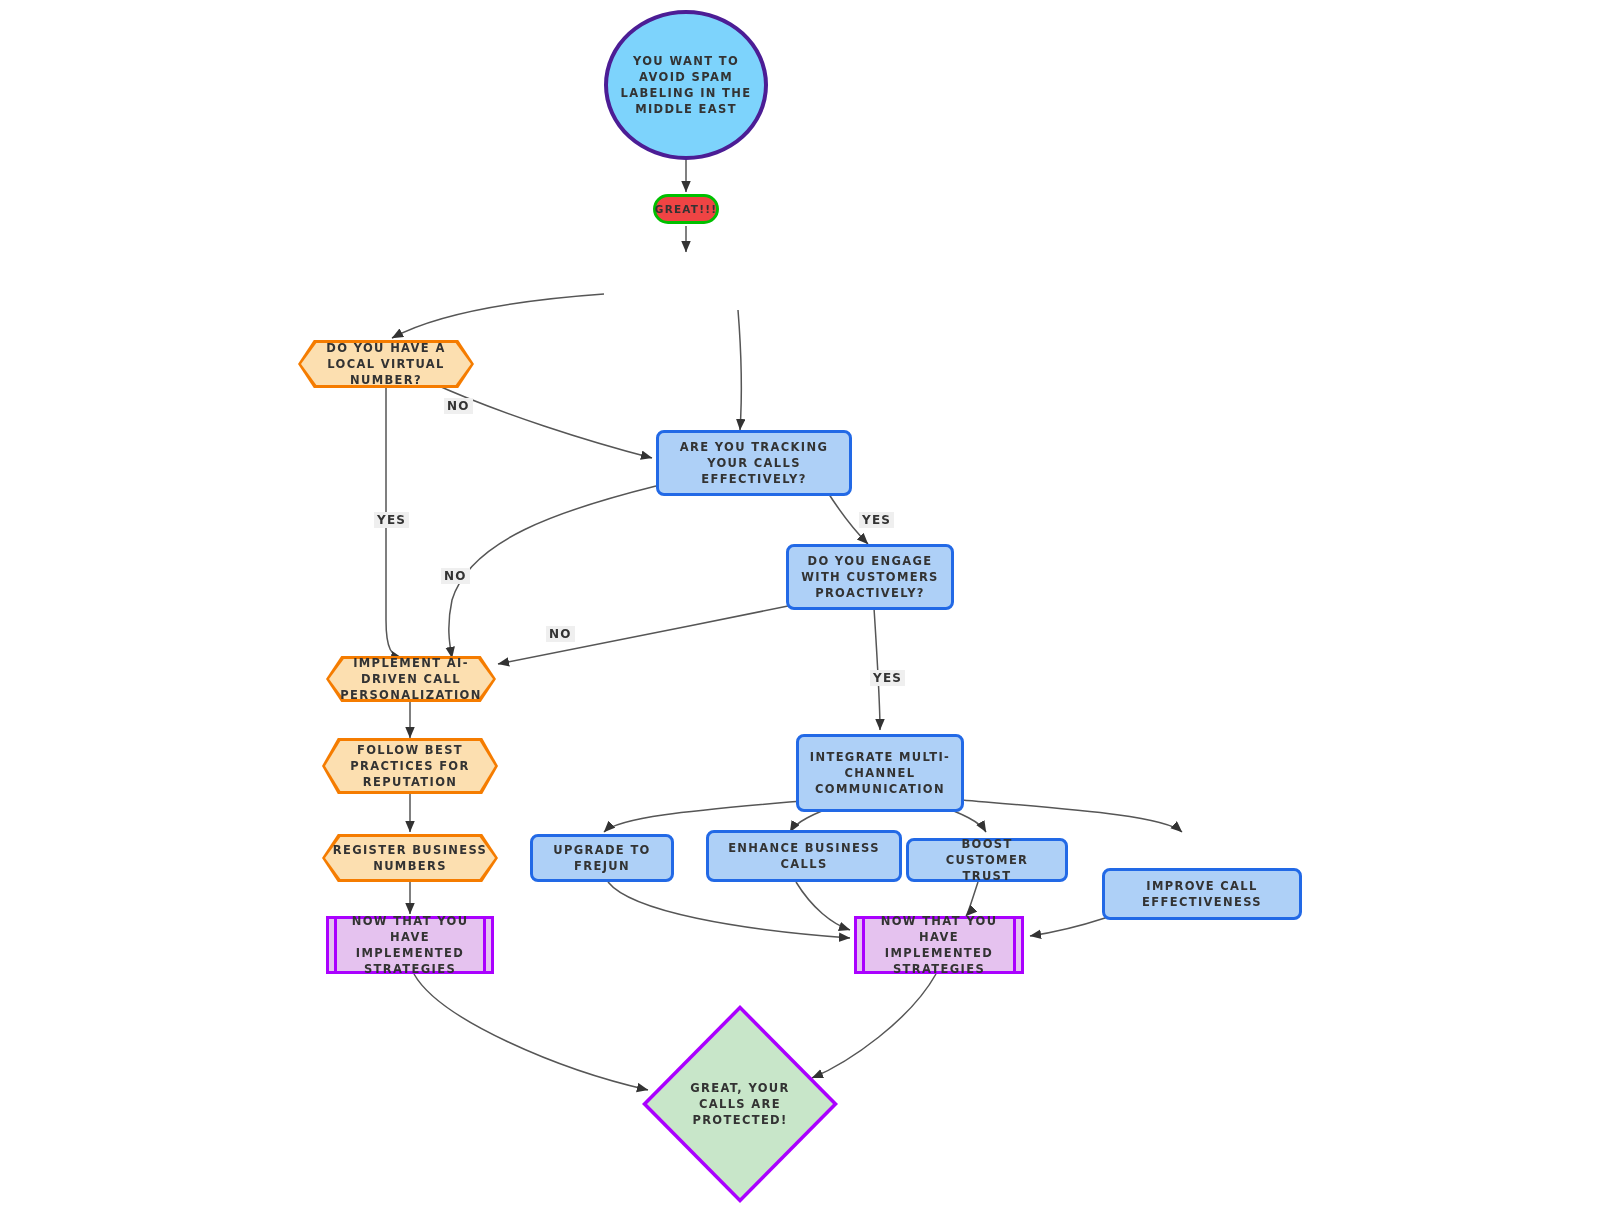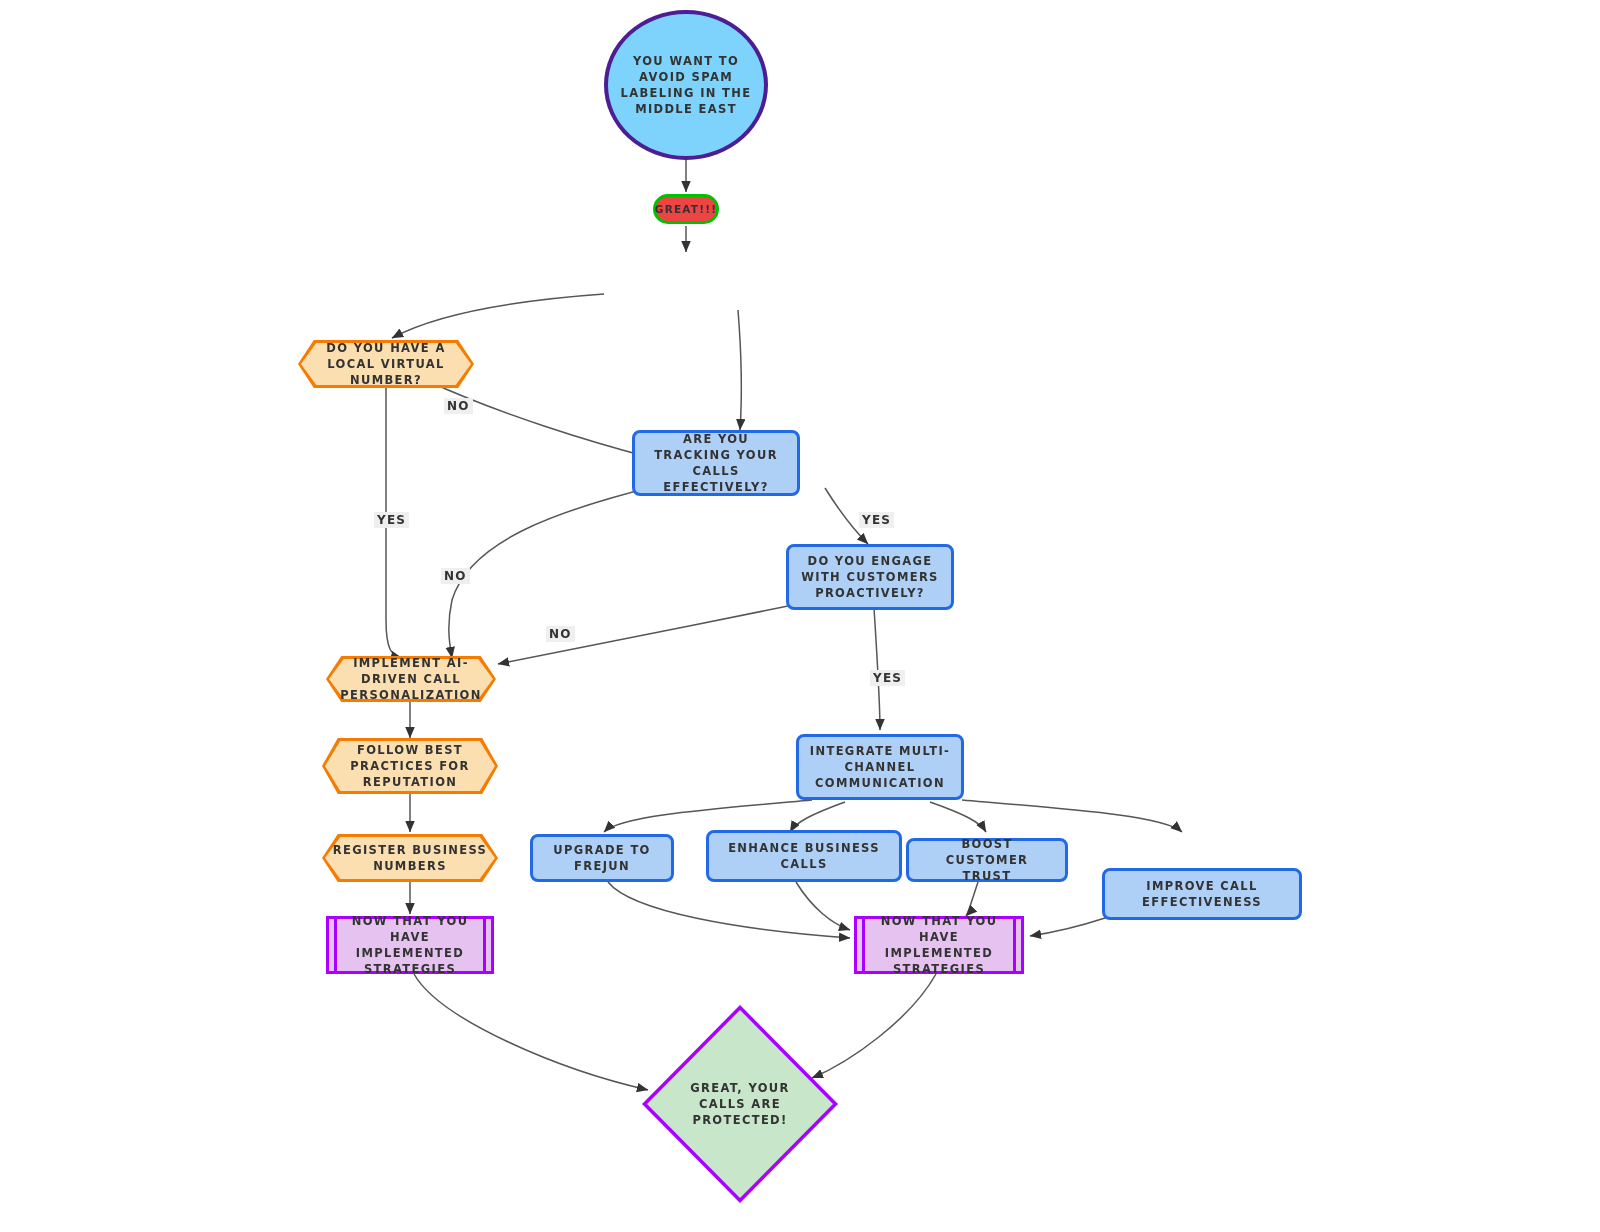--- a/index.html
+++ b/index.html
@@ -121,21 +121,21 @@
     <span class="lbl" style="font-size:10.5px;">GREAT!!!</span>
   </div>
 
 
   <div class="node n-hex" style="left:298px;top:340px;width:176px;height:48px;">
     <span class="hexbd"></span>
     <span class="hexin"></span>
     <span class="lbl">DO YOU HAVE A LOCAL VIRTUAL NUMBER?</span>
   </div>
 
-  <div class="node n-rect-blue" style="left:632px;top:430px;width:168px;height:66px;">
+  <div class="node n-rect-blue" style="left:656px;top:430px;width:196px;height:66px;">
     <span class="lbl">ARE YOU TRACKING YOUR CALLS EFFECTIVELY?</span>
   </div>
 
   <div class="node n-rect-blue" style="left:786px;top:544px;width:168px;height:66px;">
     <span class="lbl">DO YOU ENGAGE WITH CUSTOMERS PROACTIVELY?</span>
   </div>
 
   <div class="node n-hex" style="left:326px;top:656px;width:170px;height:46px;">
     <span class="hexbd"></span>
     <span class="hexin"></span>
@@ -147,21 +147,21 @@
     <span class="hexin"></span>
     <span class="lbl">REGISTER BUSINESS NUMBERS</span>
   </div>
 
   <div class="node n-hex" style="left:322px;top:738px;width:176px;height:56px;">
     <span class="hexbd"></span>
     <span class="hexin"></span>
     <span class="lbl">FOLLOW BEST PRACTICES FOR REPUTATION</span>
   </div>
 
-  <div class="node n-rect-blue" style="left:796px;top:734px;width:168px;height:66px;text-align:center;">
+  <div class="node n-rect-blue" style="left:796px;top:734px;width:168px;height:78px;text-align:center;">
     <span class="lbl">INTEGRATE MULTI-CHANNEL COMMUNICATION</span>
   </div>
 
   <div class="node n-rect-blue" style="left:530px;top:834px;width:144px;height:48px;">
     <span class="lbl">UPGRADE TO FREJUN</span>
   </div>
 
   <div class="node n-rect-blue" style="left:706px;top:830px;width:196px;height:52px;">
     <span class="lbl">ENHANCE BUSINESS CALLS</span>
   </div>

